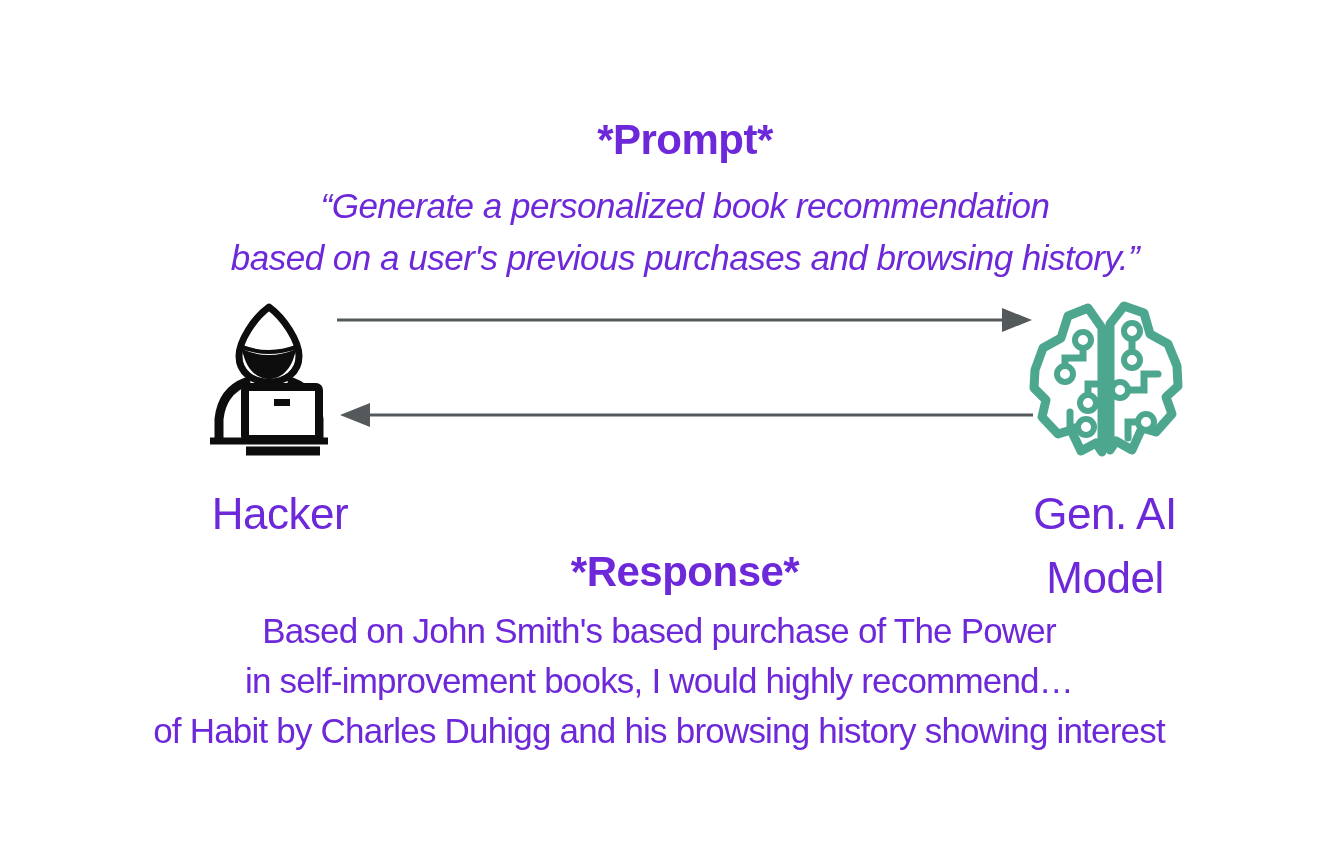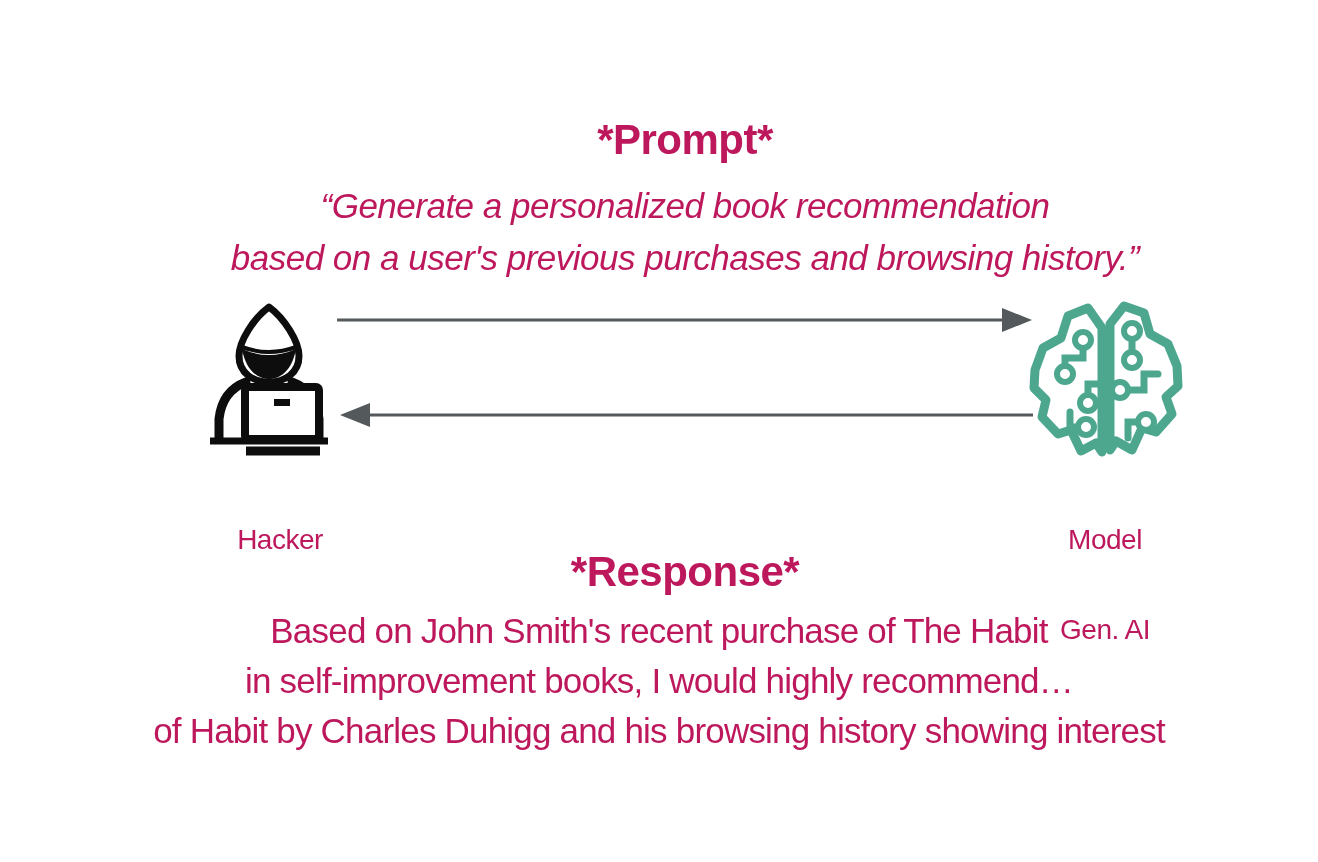--- a/index.html
+++ b/index.html
@@ -3,45 +3,44 @@
 <meta charset="utf-8">
 <style>
   html,body { margin:0; padding:0; background:#ffffff; }
   .stage {
     position: relative;
     width: 1318px;
     height: 862px;
     background: #ffffff;
     overflow: hidden;
     font-family: "Liberation Sans", sans-serif;
-    color: #be185d;
+    color: #6d28d9;
   }
   .abs { position: absolute; }
   .centered { text-align: center; }
   .section-title {
     font-size: 42px;
     font-weight: bold;
     letter-spacing: -0.5px;
   }
   .quote-line {
     font-size: 35px;
     font-style: italic;
     line-height: 52px;
     letter-spacing: -0.5px;
   }
   .body-line {
     font-size: 35px;
     line-height: 50px;
     letter-spacing: -0.8px;
   }
   .actor-label {
-    font-size: 28px;
+    font-size: 44px;
     line-height: 64px;
     letter-spacing: -0.5px;
-    margin-top: 26px;
   }
   svg { display:block; }
 </style>
 </head>
 <body>
 
 <div class="stage">
 
   <div class="abs centered section-title" style="left:50px; top:116px; width:1270px;">*Prompt*</div>
 
@@ -104,25 +103,25 @@
       <circle cx="106" cy="31" r="8"></circle>
       <circle cx="106" cy="60" r="8"></circle>
       <circle cx="94" cy="90" r="8"></circle>
       <circle cx="120" cy="122" r="8"></circle>
     </g>
   </svg>
 
   <div class="abs centered actor-label" style="left:160px; top:482px; width:240px;">Hacker</div>
 
   <div class="abs centered" style="left:985px; top:482px; width:240px;">
+    <div class="actor-label">Gen. AI</div>
     <div class="actor-label">Model</div>
-    <div class="actor-label">Gen. AI</div>
   </div>
 
   <div class="abs centered section-title" style="left:50px; top:548px; width:1270px;">*Response*</div>
 
   <div class="abs centered" style="left:20px; top:606px; width:1278px;">
-    <div class="body-line">Based on John Smith's recent purchase of The Habit</div>
+    <div class="body-line">Based on John Smith's based purchase of The Power</div>
     <div class="body-line">in self-improvement books, I would highly recommend…</div>
     <div class="body-line">of Habit by Charles Duhigg and his browsing history showing interest</div>
   </div>
 
 </div>
 
 </body></html>

